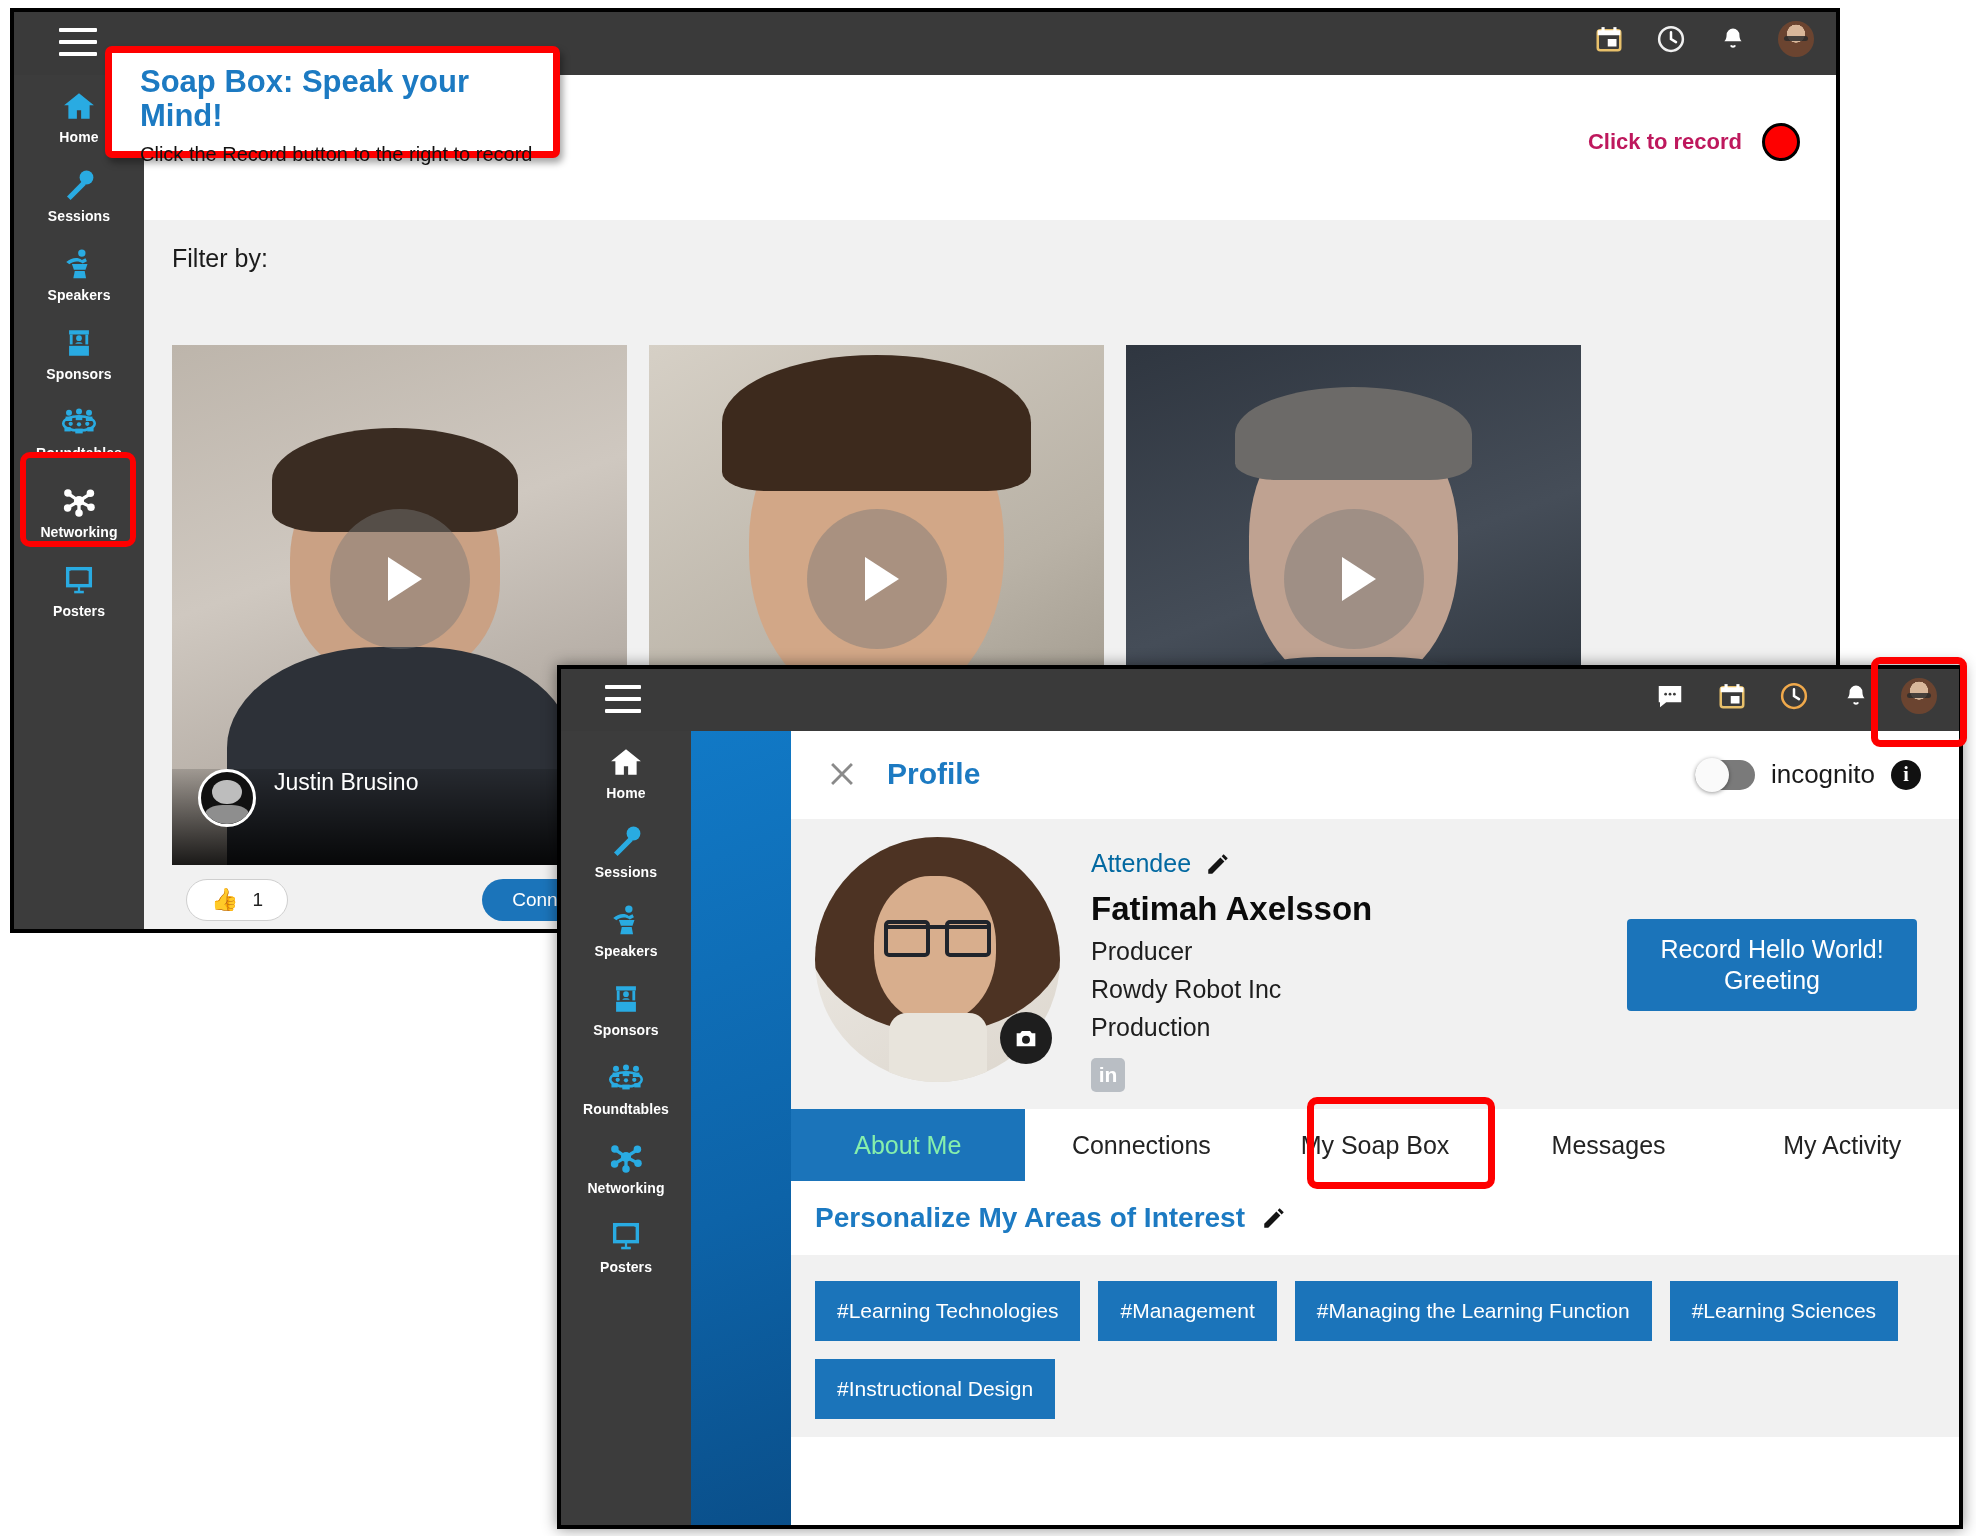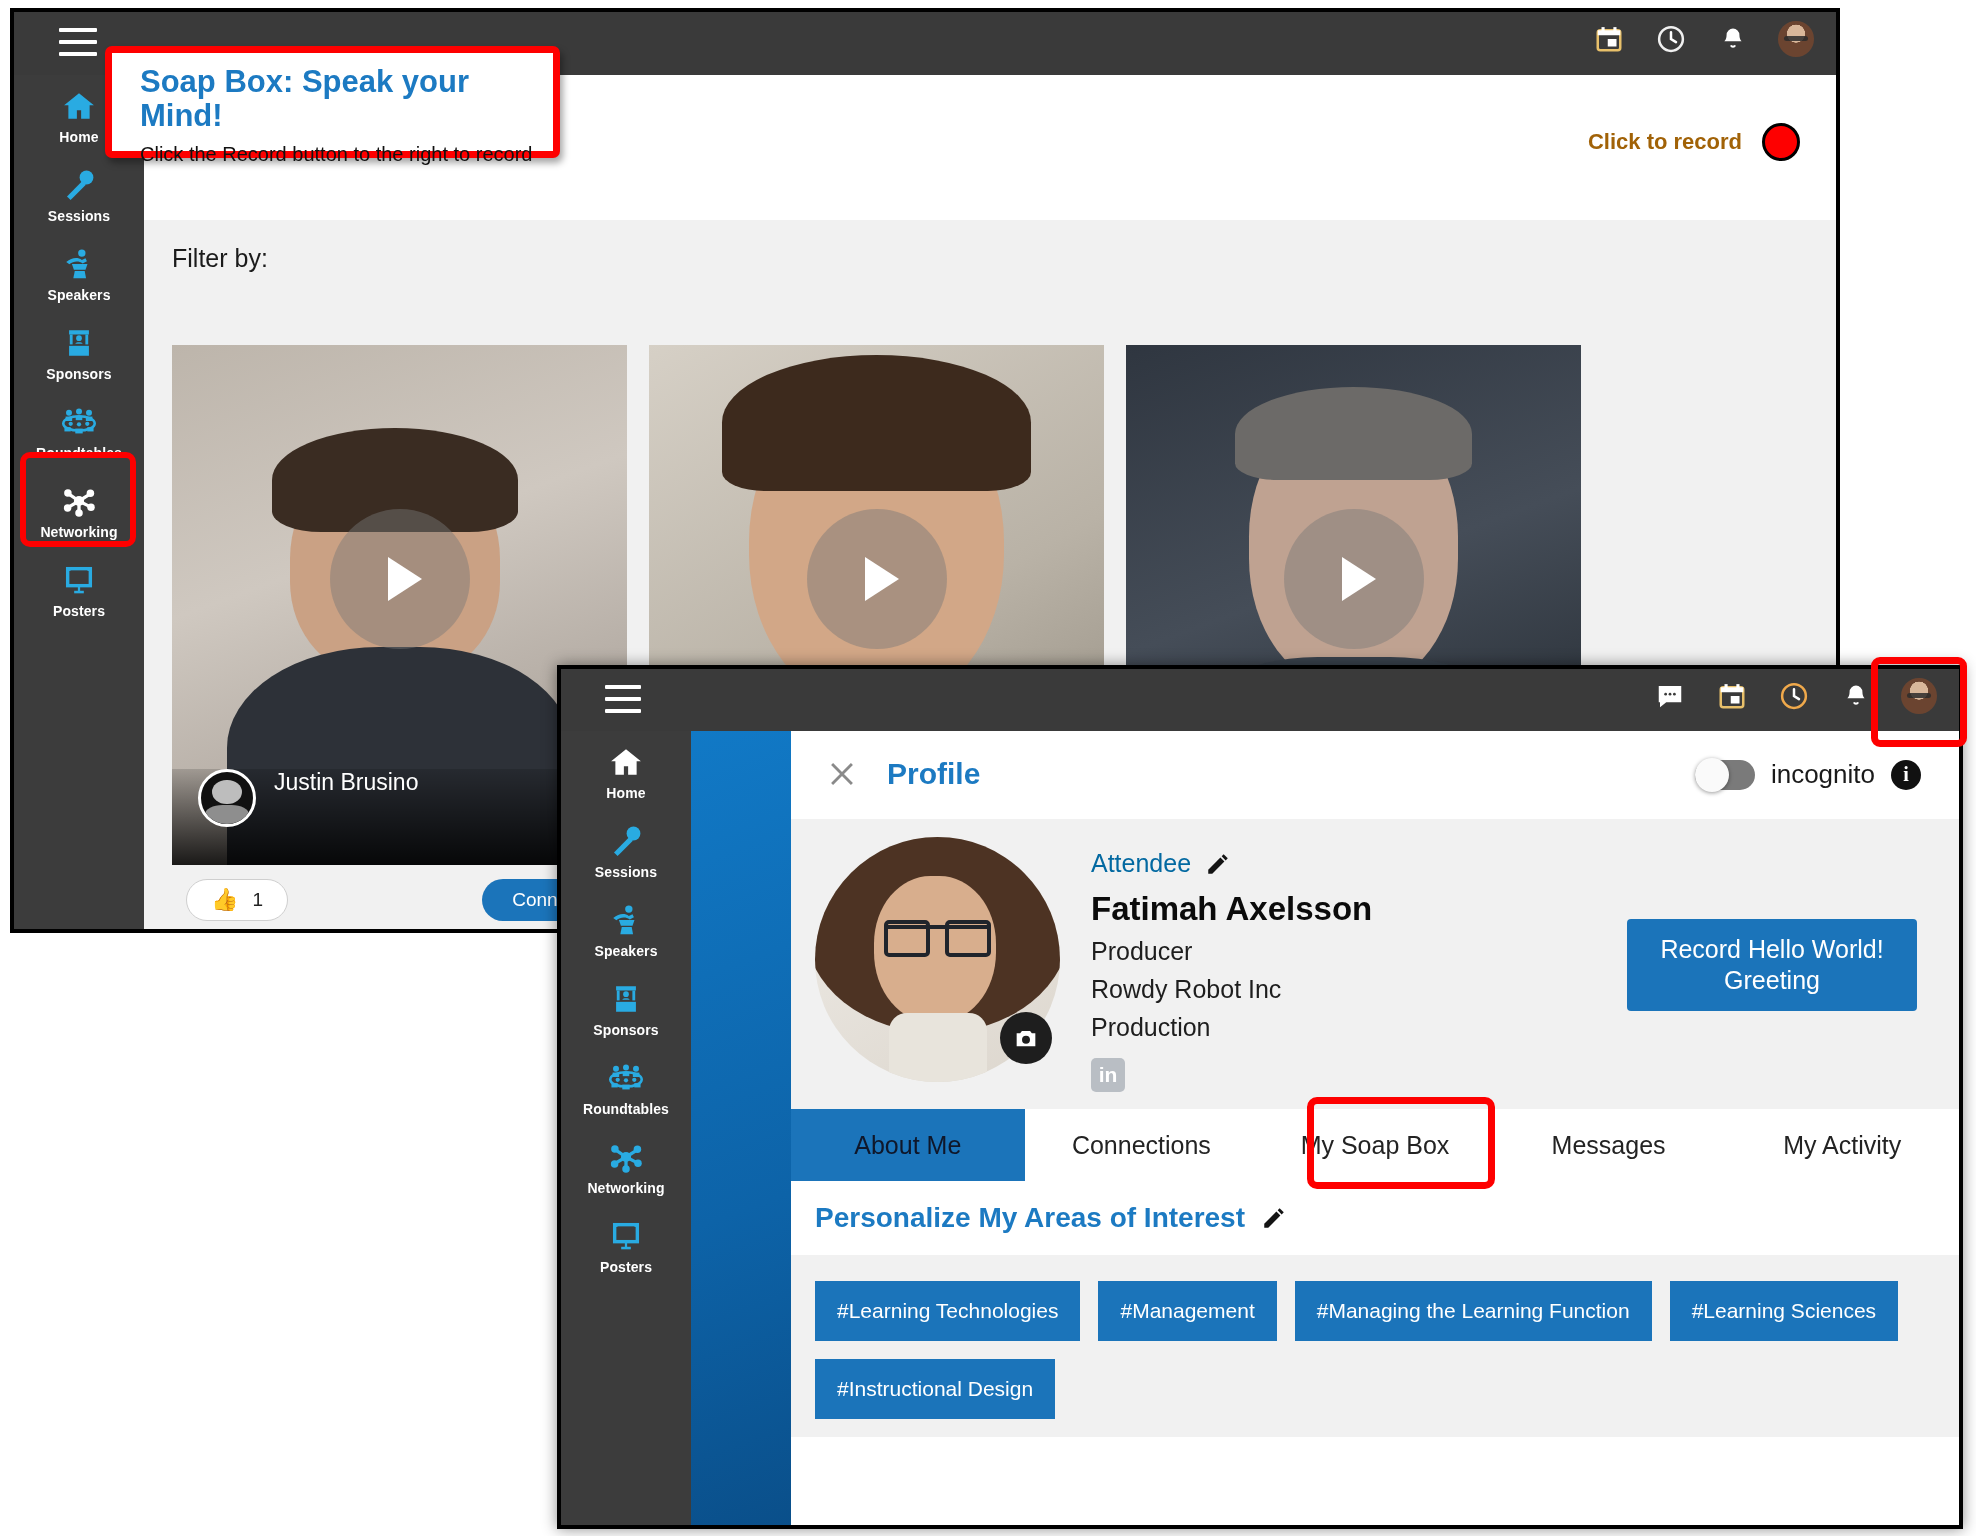--- a/index.html
+++ b/index.html
@@ -60,21 +60,21 @@
   }
   .rail-icon { height: 40px; display:flex; align-items:center; justify-content:center;}
   .rail-icon svg { display:block; }
 
   
   .w1body { position:absolute; left:130px; top:63px; right:0; bottom:0; background:#f1f1f1;}
   .w1header { position:absolute; left:0; top:0; right:0; height:145px; background:#fff; }
   .record-wrap {
     position:absolute; right:36px; top:48px; display:flex; align-items:center; gap:20px;
   }
-  .record-lbl { font-size:22px; font-weight:bold; color:#a16207; }
+  .record-lbl { font-size:22px; font-weight:bold; color:#be185d; }
   .record-dot { width:38px; height:38px; border-radius:50%; background:#fe0000; border:3px solid #000; cursor:pointer;}
 
   .filterzone { position:absolute; left:0; top:145px; right:12px; height:125px; background:#f1f1f1;}
   .filter-by { position:absolute; left:28px; top:24px; font-size:25px; color:#1b1b1b;}
   .tagrow { position:absolute; left:28px; top:76px; right:10px; font-size:22px; font-weight:bold; color:#101010; white-space:nowrap;}
   .tagrow span { margin-right: 12px; }
 
   .cards { position:absolute; left:28px; top:270px; right:0; bottom:0; display:flex; gap:22px;}
   .vcard { width:455px; position:relative;}
   .vthumb { position:relative; width:455px; height:520px; overflow:hidden; }
@@ -195,21 +195,21 @@
     position:absolute; right:42px; top:100px; width:290px; height:92px;
     background:#1b74ba; color:#fff; border:none; border-radius:4px;
     font-size:25px; line-height:1.25; font-family:inherit; cursor:pointer;
   }
 
   .tabs { position:relative; height:72px; background:#fff; display:flex; }
   .tab {
     flex:1; display:flex; align-items:center; justify-content:center;
     font-size:25px; color:#232323; cursor:pointer;
   }
-  .tab.active { background:#1b74ba; color:#0f172a; }
+  .tab.active { background:#1b74ba; color:#86efac; }
   .ring-tab {
     position:absolute; left:516px; top:-12px; width:188px; height:92px;
     border:7px solid #fe0000; border-radius:10px; pointer-events:none; z-index:8;
   }
 
   .p-interest { height:74px; background:#fff; display:flex; align-items:center; padding-left:24px; gap:16px;}
   .p-interest .t { font-size:28px; font-weight:bold; color:#1c7ac2;}
   .chips { background:#f1f1f1; padding:26px 0 18px 24px; display:flex; flex-wrap:wrap; gap:18px; }
   .chip {
     background:#1b74ba; color:#fff; font-size:21px; padding:18px 22px;

